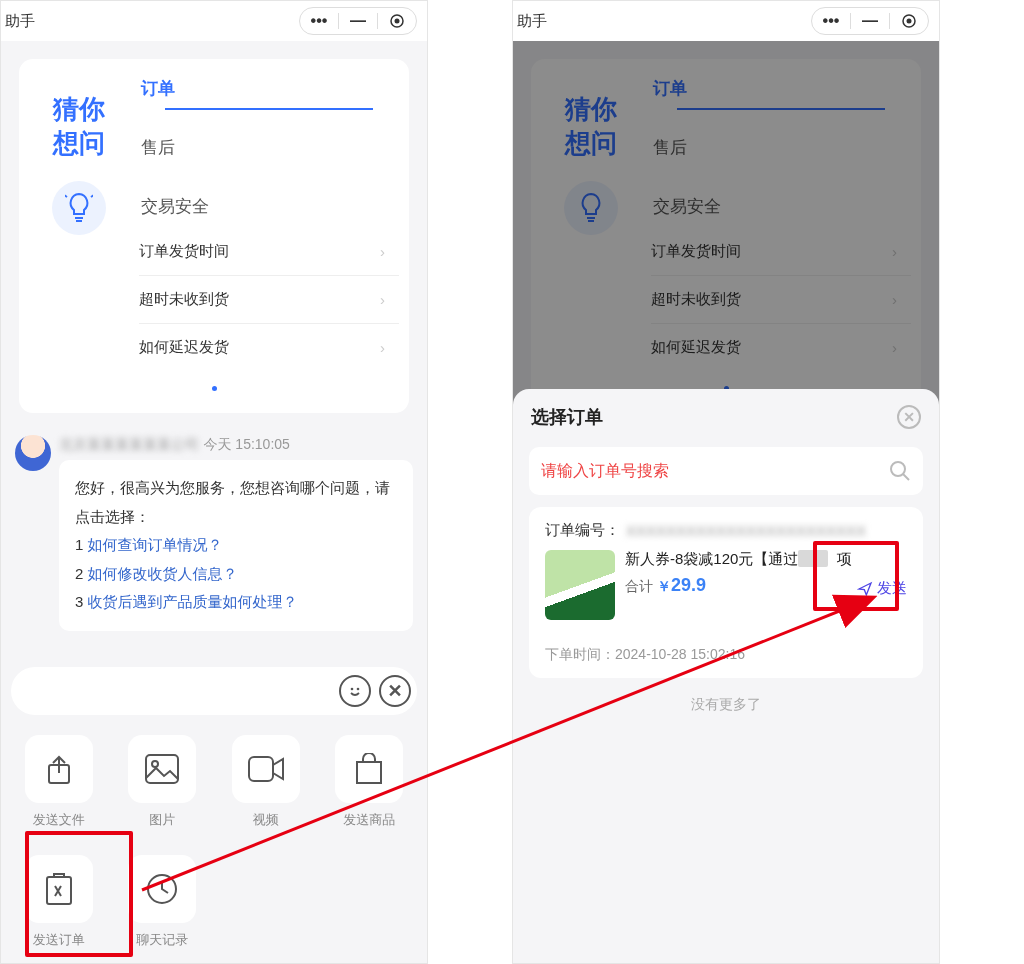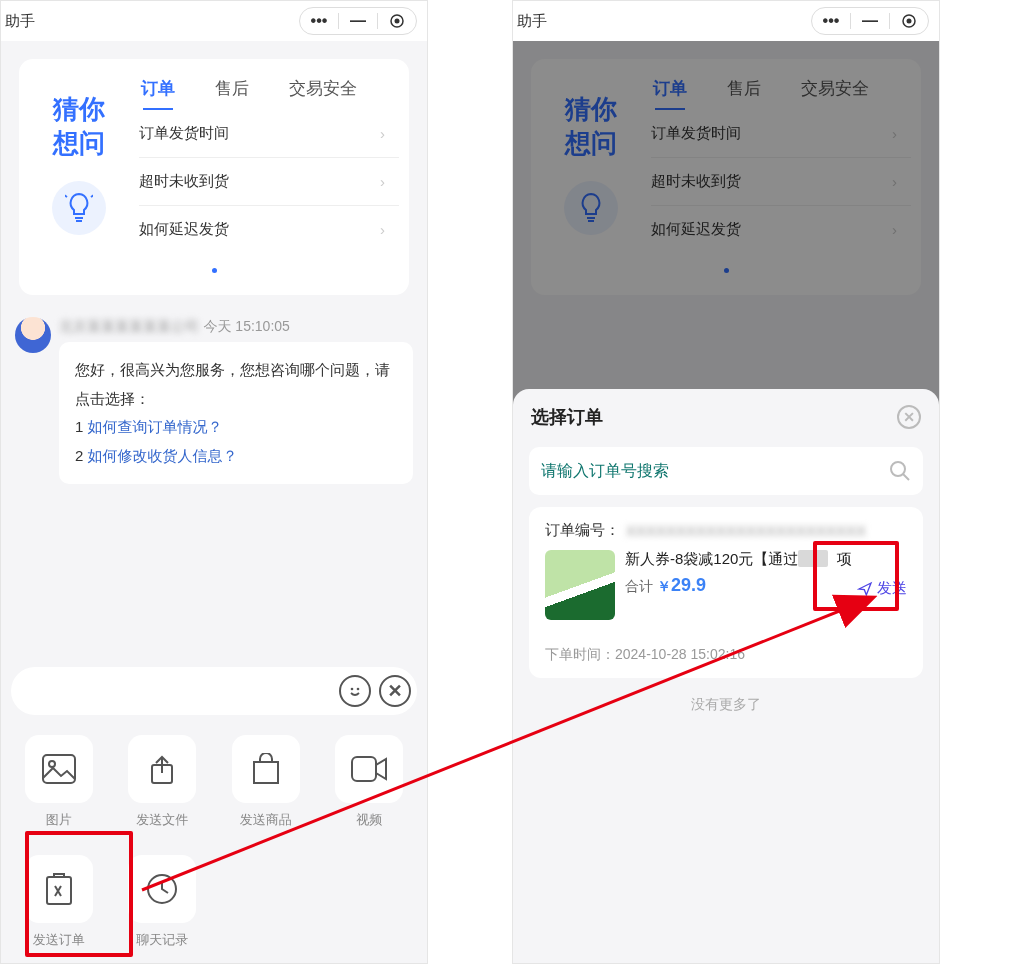--- a/index.html
+++ b/index.html
@@ -69,21 +69,21 @@
     text-align:center;
   }
   .bulb-circle {
     margin-top:20px;
     width:54px;height:54px;border-radius:50%;
     background:#ecf2fe;
     display:flex;align-items:center;justify-content:center;
   }
   .bulb-svg { stroke:#3370ff; fill:none; stroke-width:2; }
   .tabs-row {
-    display:flex; gap:36px; padding:4px 0 0 0;
+    display:flex; gap:20px; padding:4px 0 0 0;flex-direction:column;
   }
   .tab {
     font-size:17px; color:#555; padding:6px 2px 10px 2px; position:relative;
   }
   .tab.active { color:#3370ff; font-weight:600; }
   .tab.active::after {
     content:""; position:absolute; left:10%; right:10%; bottom:0; height:2px; background:#3370ff;
   }
   .qa-list { }
   .qa-item {
@@ -161,21 +161,21 @@
     display:flex; align-items:center; justify-content:space-between;
     padding:4px 18px 10px 18px;
   }
   .sheet-title { font-size:18px; font-weight:600; color:#222; }
   .sheet-close {
     width:24px;height:24px;border:2px solid #bbb;border-radius:50%;
     display:flex;align-items:center;justify-content:center;color:#bbb;font-weight:bold;font-size:14px;
   }
   .search-box {
     margin:8px 16px; background:#fff; border-radius:10px; height:48px;
-    display:flex; align-items:center; padding:0 12px; color:#0f766e; font-size:16px;
+    display:flex; align-items:center; padding:0 12px; color:#ef4444; font-size:16px;
     justify-content:space-between;
   }
   .order-card {
     margin:12px 16px; background:#fff; border-radius:12px; padding:14px 16px;
     position:relative;
   }
   .ord-num { font-size:15px; color:#333; display:flex; gap:6px; align-items:center;text-align:right;}
   .ord-num .blur { filter:blur(3px); color:#999; }
   .ord-row { display:flex; gap:10px; margin-top:10px; align-items:flex-start;}
   .ord-img {
@@ -270,72 +270,73 @@
       <div class="avatar"></div>
       <div class="msg-col">
         <div>
           <span class="msg-head">北京某某某某某某公司</span>
           <span class="msg-time">今天 15:10:05</span>
         </div>
         <div class="bubble">
           <div>您好，很高兴为您服务，您想咨询哪个问题，请点击选择：</div>
           <div><span>1 </span><span class="opt-link">如何查询订单情况？</span></div>
           <div><span>2 </span><span class="opt-link">如何修改收货人信息？</span></div>
+          <div><span>3 </span><span class="opt-link">收货后遇到产品质量如何处理？</span></div>
         </div>
       </div>
     </div>
   </div>
 
   <div class="input-bar">
     <div class="smile">
       <svg width="18" height="18" viewBox="0 0 18 18">
           <circle cx="6" cy="7" r="1.3" fill="#555"></circle>
           <circle cx="12" cy="7" r="1.3" fill="#555"></circle>
           <path d="M5 11 q4 4 8 0" fill="none" stroke="#555" stroke-width="1.8"></path>
         </svg>
     </div>
     <div class="xcircle">✕</div>
   </div>
 
   <div class="tool-grid">
     <div class="tool">
       <div class="tile">
+          <svg class="icon-stroke" width="32" height="32" viewBox="0 0 32 32">
+            <rect x="6" y="12" width="20" height="18" rx="2"></rect>
+            <path d="M16 20 v-16 M10 10 l6-6 6 6"></path>
+          </svg>
+        </div>
+      <div class="lab">发送文件</div>
+    </div>
+    <div class="tool">
+      <div class="tile">
           <svg class="icon-stroke" width="34" height="30" viewBox="0 0 34 30">
             <rect x="1" y="1" width="32" height="28" rx="4"></rect>
             <circle cx="10" cy="10" r="3"></circle>
             <path d="M1 24 l10-10 8 8 6-5 8 8"></path>
           </svg>
         </div>
       <div class="lab">图片</div>
     </div>
     <div class="tool">
       <div class="tile">
-          <svg class="icon-stroke" width="32" height="32" viewBox="0 0 32 32">
-            <rect x="6" y="12" width="20" height="18" rx="2"></rect>
-            <path d="M16 20 v-16 M10 10 l6-6 6 6"></path>
-          </svg>
-        </div>
-      <div class="lab">发送文件</div>
-    </div>
-    <div class="tool">
-      <div class="tile">
-          <svg class="icon-stroke" width="30" height="32" viewBox="0 0 30 32">
-            <path d="M3 9 h24 v21 h-24z M9 9 v-3 a6 6 0 0 1 12 0 v3"></path>
-          </svg>
-        </div>
-      <div class="lab">发送商品</div>
-    </div>
-    <div class="tool">
-      <div class="tile">
           <svg class="icon-stroke" width="36" height="26" viewBox="0 0 36 26">
             <rect x="1" y="1" width="24" height="24" rx="5"></rect>
             <path d="M25 9 l10-6 v20 l-10-6z"></path>
           </svg>
         </div>
       <div class="lab">视频</div>
+    </div>
+    <div class="tool">
+      <div class="tile">
+          <svg class="icon-stroke" width="30" height="32" viewBox="0 0 30 32">
+            <path d="M3 9 h24 v21 h-24z M9 9 v-3 a6 6 0 0 1 12 0 v3"></path>
+          </svg>
+        </div>
+      <div class="lab">发送商品</div>
     </div>
     <div class="tool">
       <div class="tile">
           <svg class="icon-stroke" width="28" height="34" viewBox="0 0 28 34">
             <rect x="2" y="5" width="24" height="27" rx="2"></rect>
             <path d="M9 5 v-3 h10 v3"></path>
             <path d="M10 14 l6 10 M16 14 l-6 10" stroke-width="2"></path>
           </svg>
         </div>
       <div class="lab">发送订单</div>

